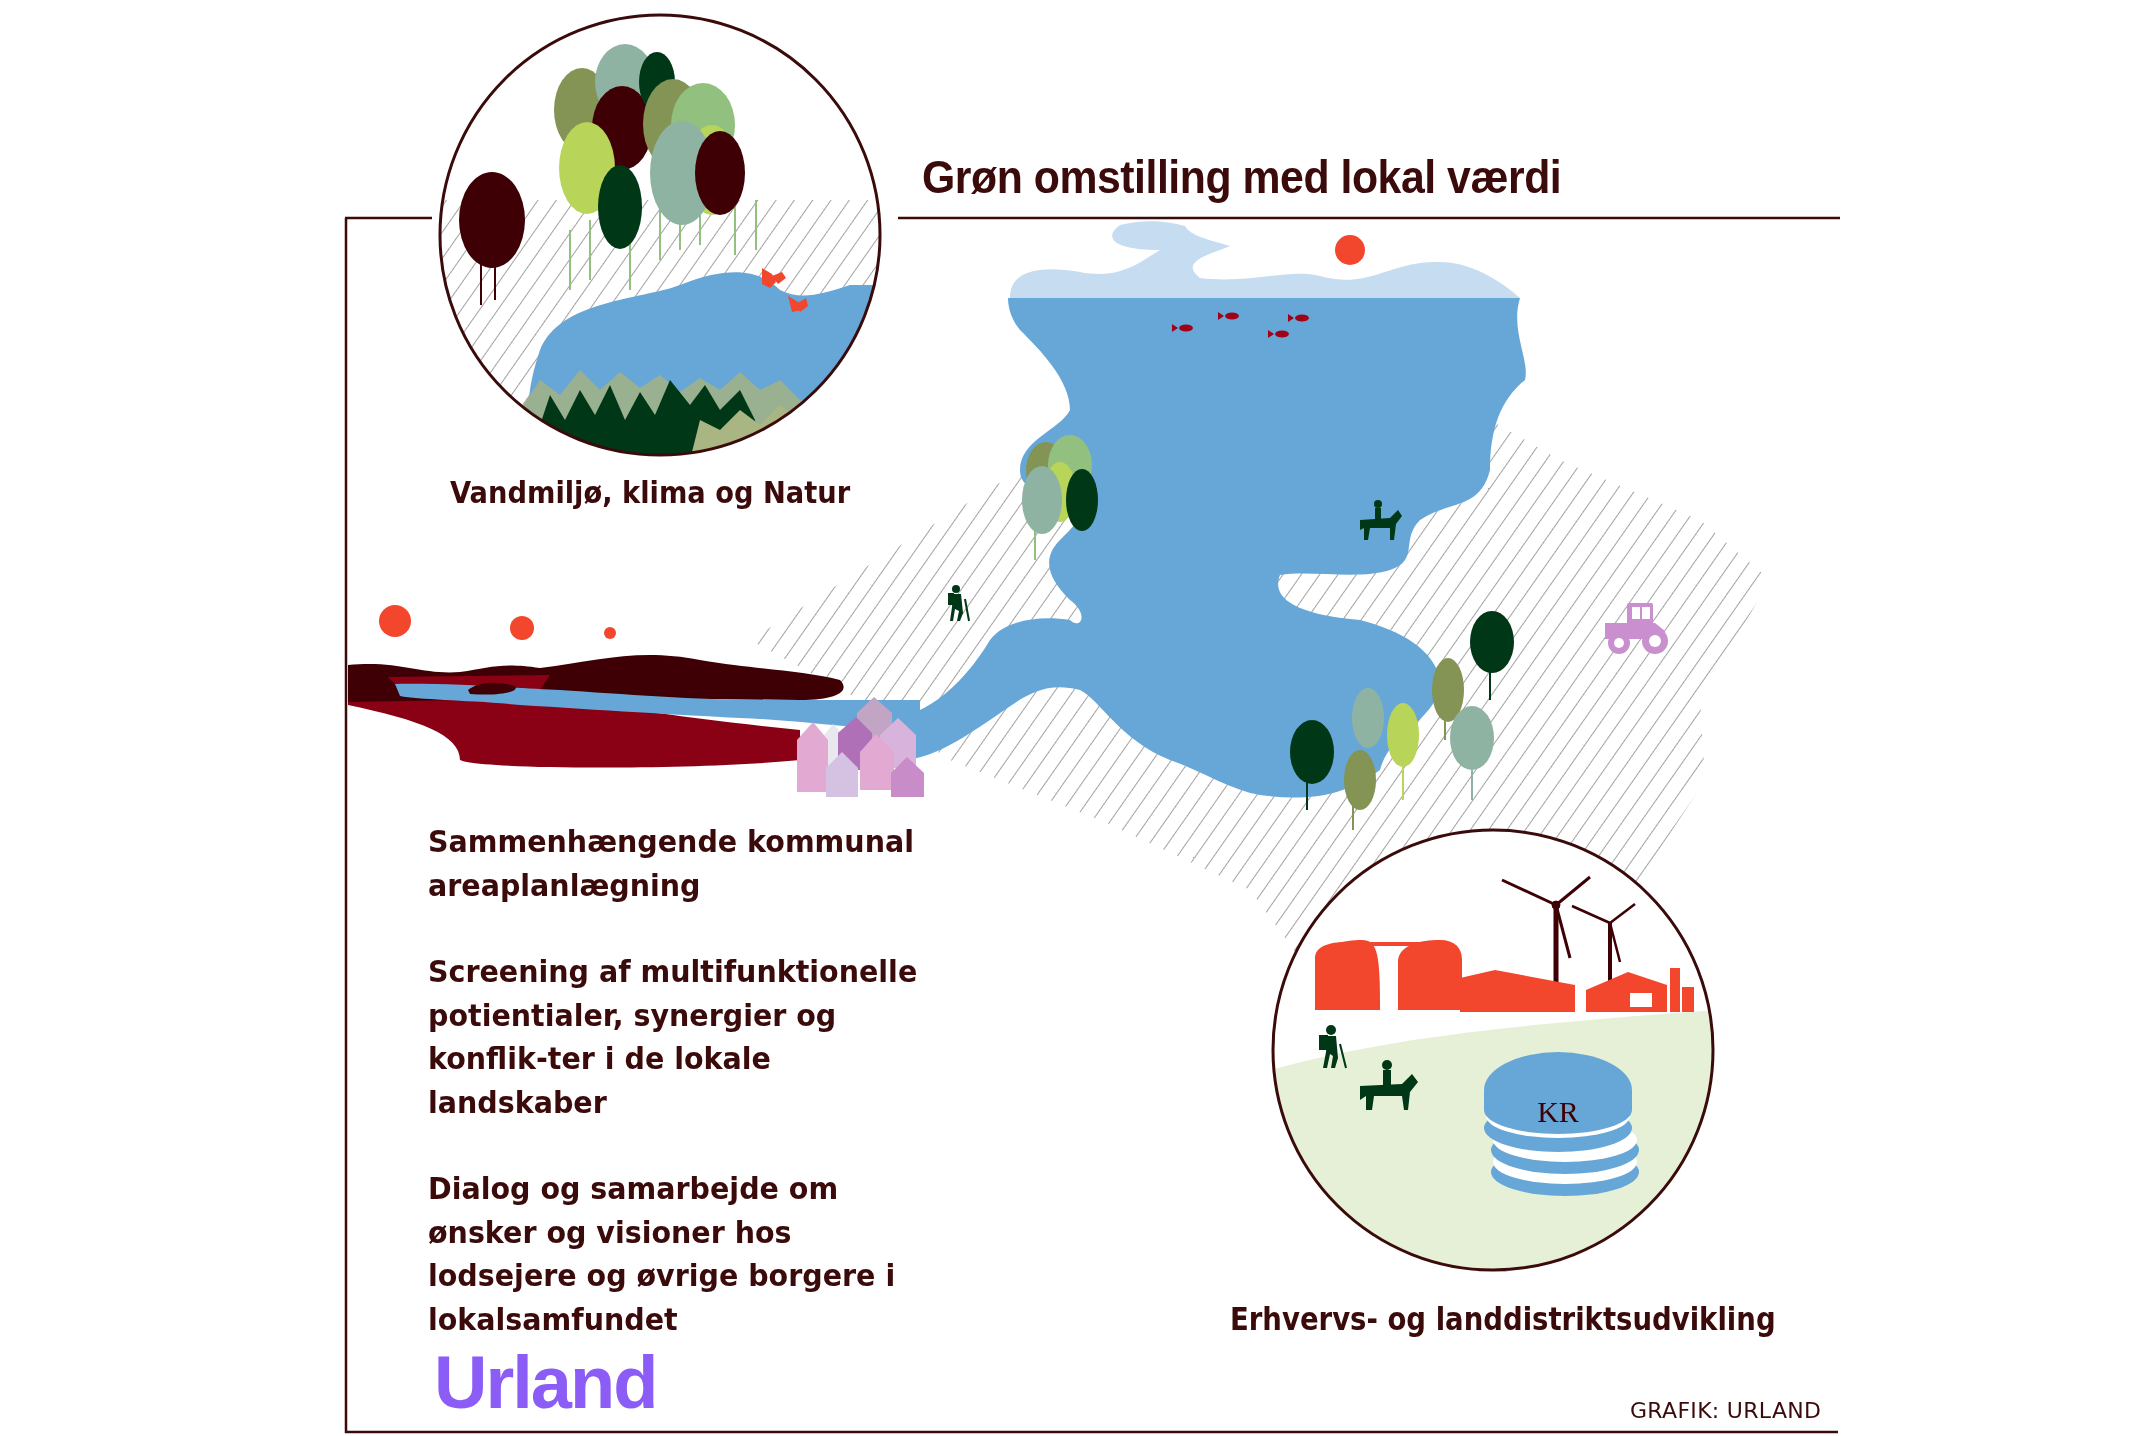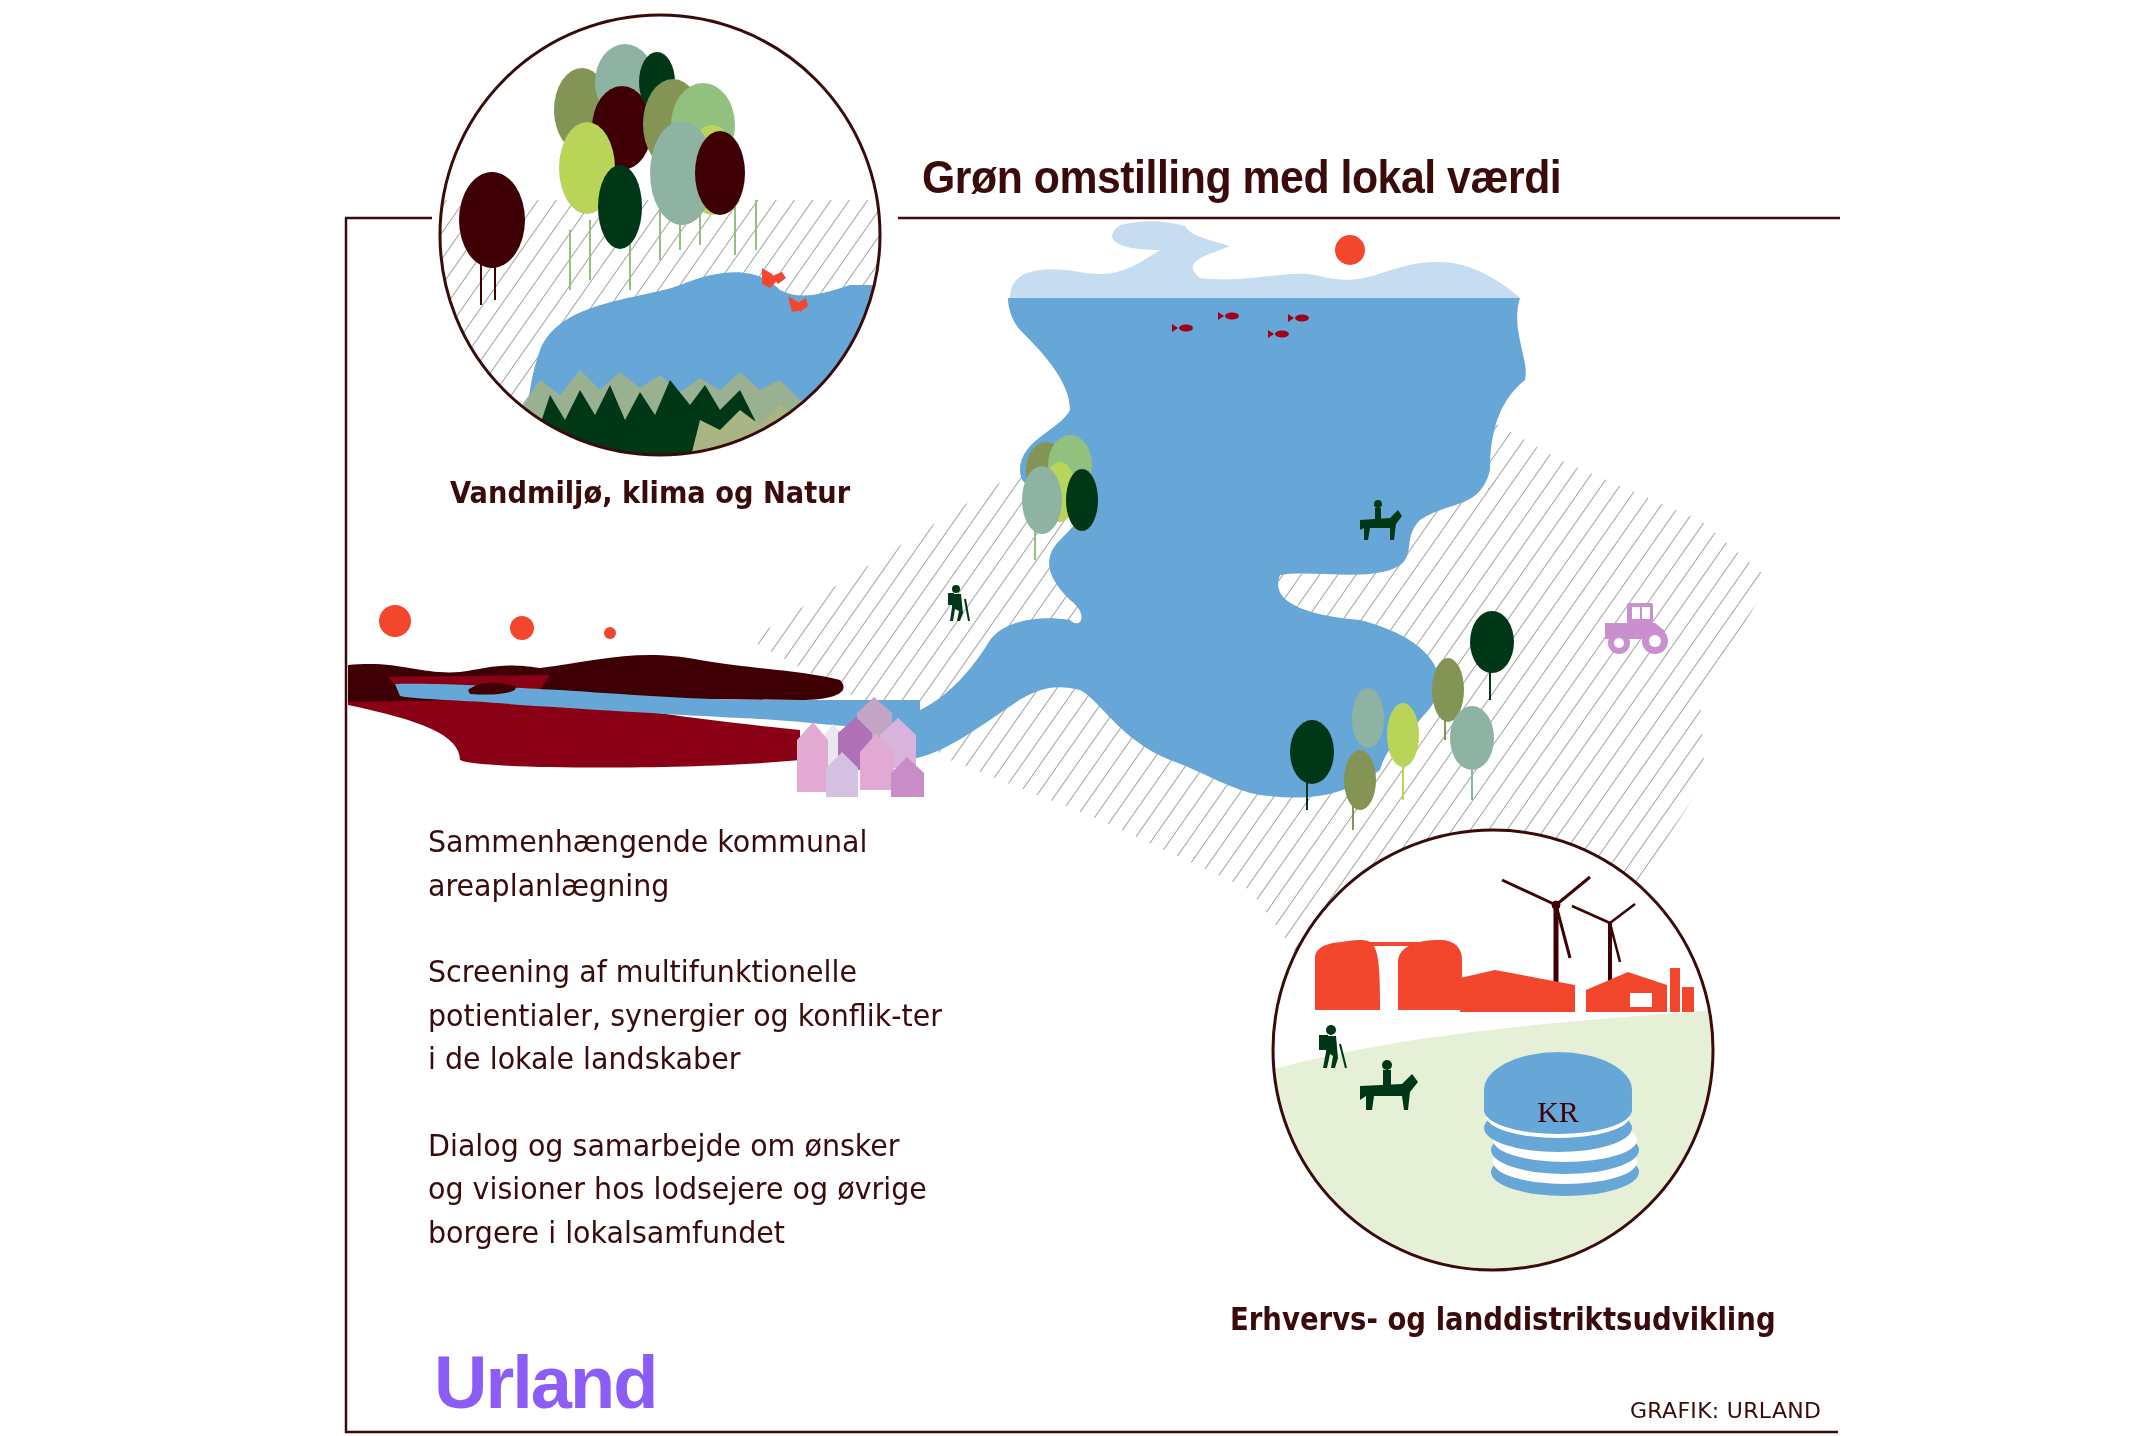--- a/index.html
+++ b/index.html
@@ -7,21 +7,21 @@
          font-family: "Liberation Sans", sans-serif; color: #3a0a0a; }
   #scene { position: absolute; left: 0; top: 0; width: 2154px; height: 1436px; }
   .title { position: absolute; left: 922px; top: 150px; font-size: 46px; font-weight: 700;
            letter-spacing: -0.5px; color: #3b0a0a; white-space: nowrap;
            font-family: "Liberation Sans", sans-serif; transform: scaleX(0.93); transform-origin: left center; }
   .label-nature { position: absolute; left: 450px; top: 474px; font-size: 31px; font-weight: 700;
                   color: #3b0a0a; white-space: nowrap; font-family: "DejaVu Sans", sans-serif; transform: scaleX(0.88); transform-origin:left center; }
   .label-business { position: absolute; left: 1230px; top: 1300px; font-size: 32px; font-weight: 700;
                     color: #3b0a0a; white-space: nowrap; font-family: "DejaVu Sans", sans-serif; transform: scaleX(0.86); transform-origin:left center; }
   .body-text { position: absolute; left: 428px; top: 820px; width: 560px; color: #3b0a0a;
-               font-size: 31px; line-height: 43.5px; font-family: "DejaVu Sans", sans-serif; font-weight: 400; }
+               font-size: 31px; line-height: 43.5px; font-family: "DejaVu Sans", sans-serif; font-weight: 700; }
   .body-text p { margin: 0 0 43px 0; transform: scaleX(0.92); transform-origin: left top; }
   .logo { position: absolute; left: 434px; top: 1340px; font-size: 74px; font-weight: 700; color: #8b5cf6;
           letter-spacing: -2px; font-family: "Liberation Sans", sans-serif; }
   .credit { position: absolute; left: 1630px; top: 1398px; font-size: 22px; color: #3b0a0a;
             font-family: "DejaVu Sans", sans-serif; letter-spacing: 0.3px; }
 </style>
 </head>
 <body>
 
 <svg id="scene" viewBox="0 0 2154 1436" xmlns="http://www.w3.org/2000/svg">

